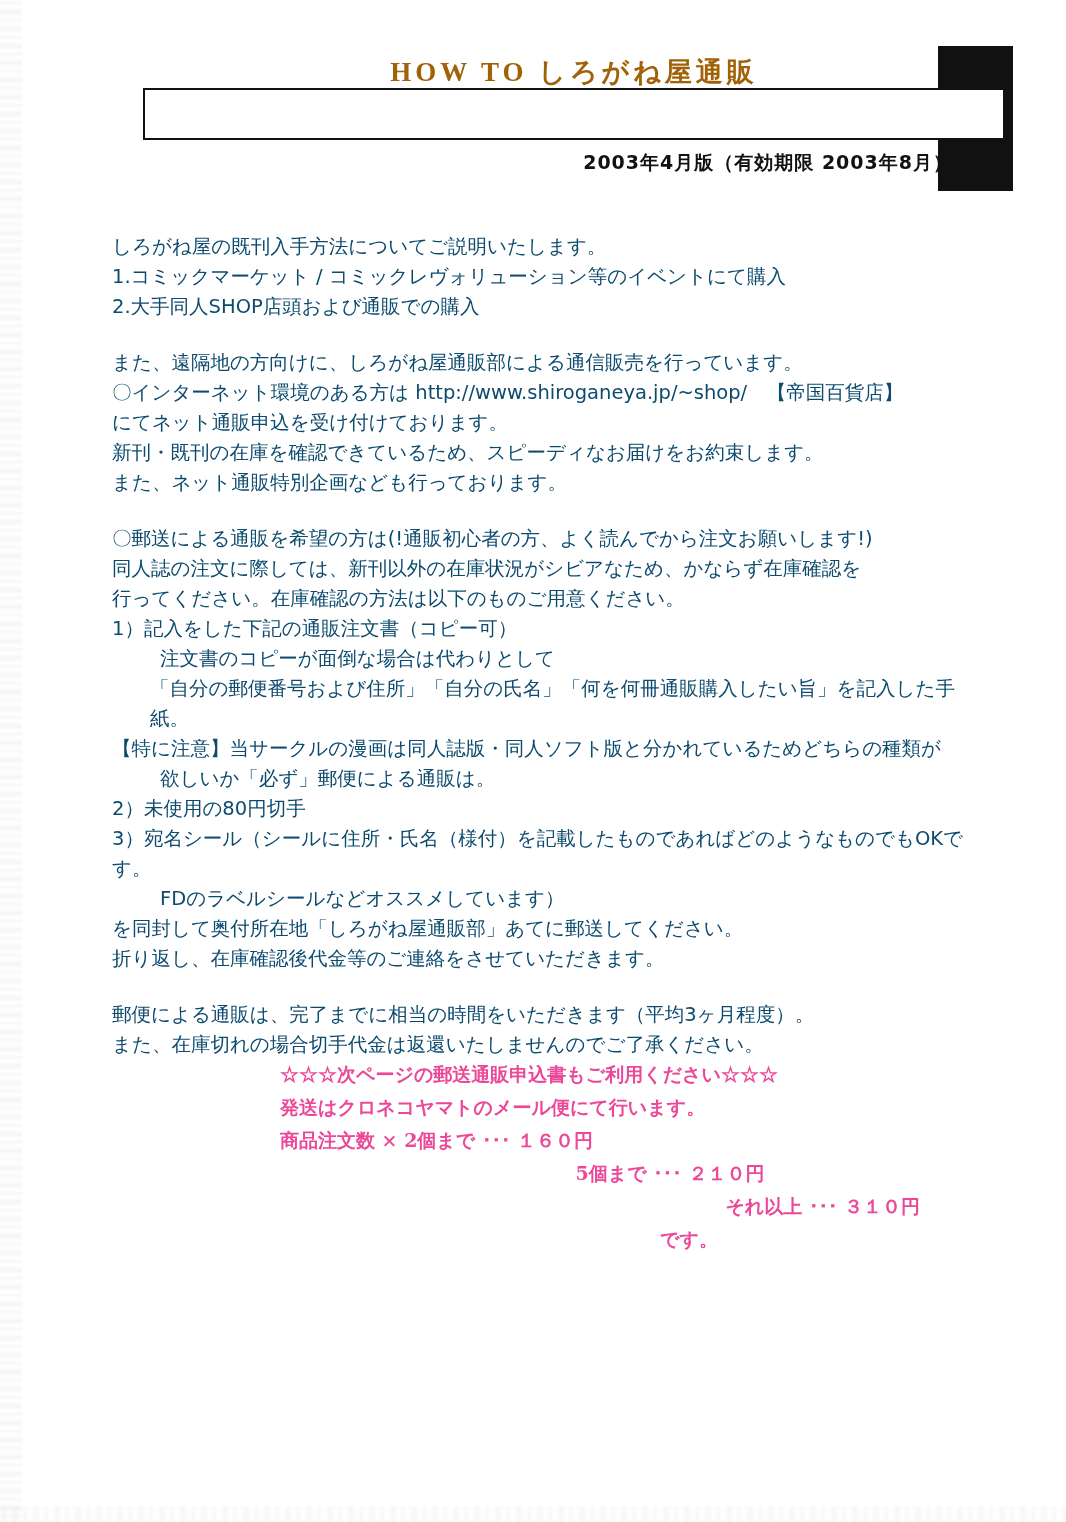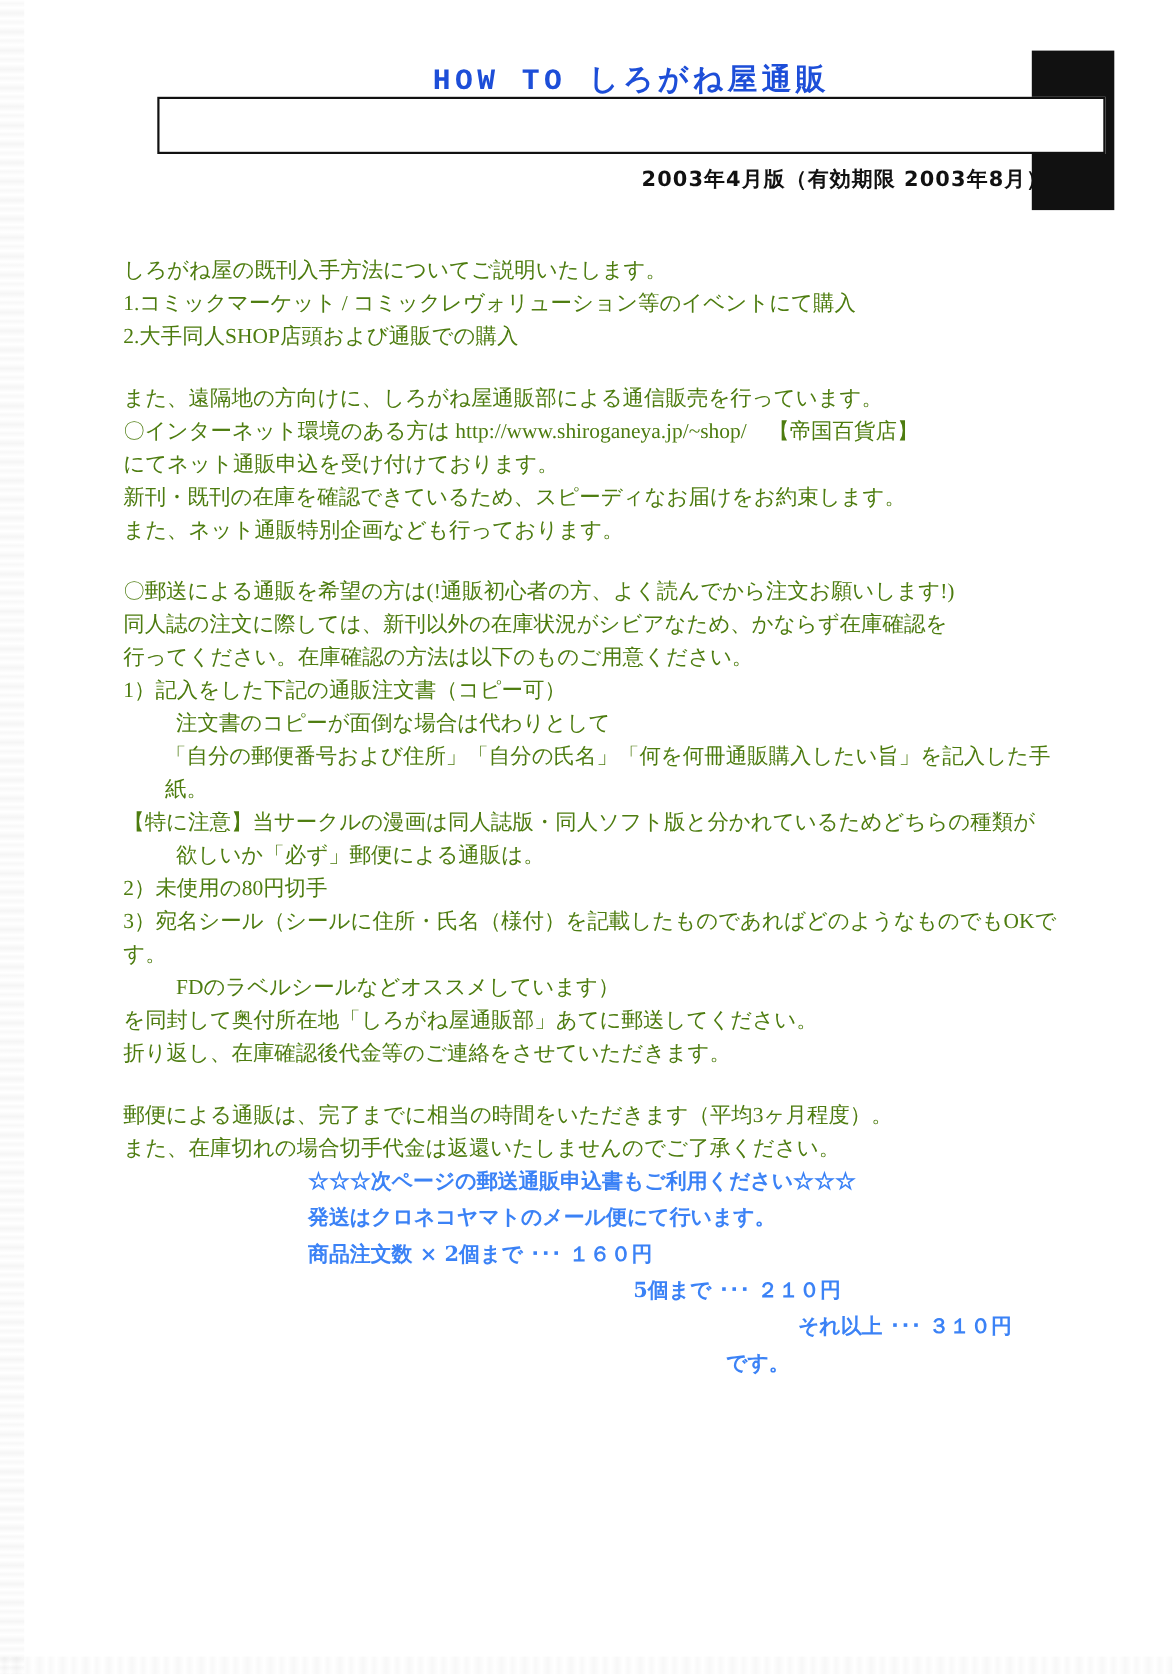--- a/index.html
+++ b/index.html
@@ -70,25 +70,25 @@
     border: 2px solid #111;
     box-sizing: border-box;
     background: #fff;
   }
   .title-text {
     position: absolute;
     left: 0;
     top: 8px;
     width: 862px;
     text-align: center;
-    font-family: Liberation Mono, monospace;
+    font-family: Liberation Serif, serif;
     font-weight: bold;
     font-size: 27px;
     letter-spacing: 4px;
-    color: #1d4ed8;
+    color: #a16207;
   }
   .edition-line {
     position: absolute;
     left: 0;
     top: 104px;
     width: 810px;
     text-align: right;
     font-size: 19px;
     font-weight: bold;
     letter-spacing: 1px;
@@ -96,40 +96,39 @@
   }
 
   
   .body-text {
     position: absolute;
     left: 112px;
     top: 232px;
     width: 880px;
     font-size: 19.5px;
     line-height: 30px;
-    color: #4d7c0f;
-    font-family: Liberation Serif, serif;
+    color: #0c4a6e;
   }
   .para { margin: 0 0 26px 0; }
   .para:last-child { margin-bottom: 0; }
   .line { white-space: pre-wrap; }
   .indent-1 { padding-left: 48px; }
   .indent-2 { padding-left: 38px; }
 
   
   .footer-block {
     position: absolute;
     left: 280px;
     top: 1058px;
     width: 640px;
     font-family: "DejaVu Serif", serif;
     font-size: 19px;
     line-height: 33px;
     font-weight: bold;
-    color: #3b82f6;
+    color: #ec4899;
   }
   .f-line { white-space: pre-wrap; }
   .f-center-1 { padding-left: 140px; text-align: center; }
   .f-center-2 { padding-left: 140px; text-align: right; }
   .f-end { padding-left: 380px; }
 </style>
 </head>
 <body>
 
 <div class="scan-edge"></div>

